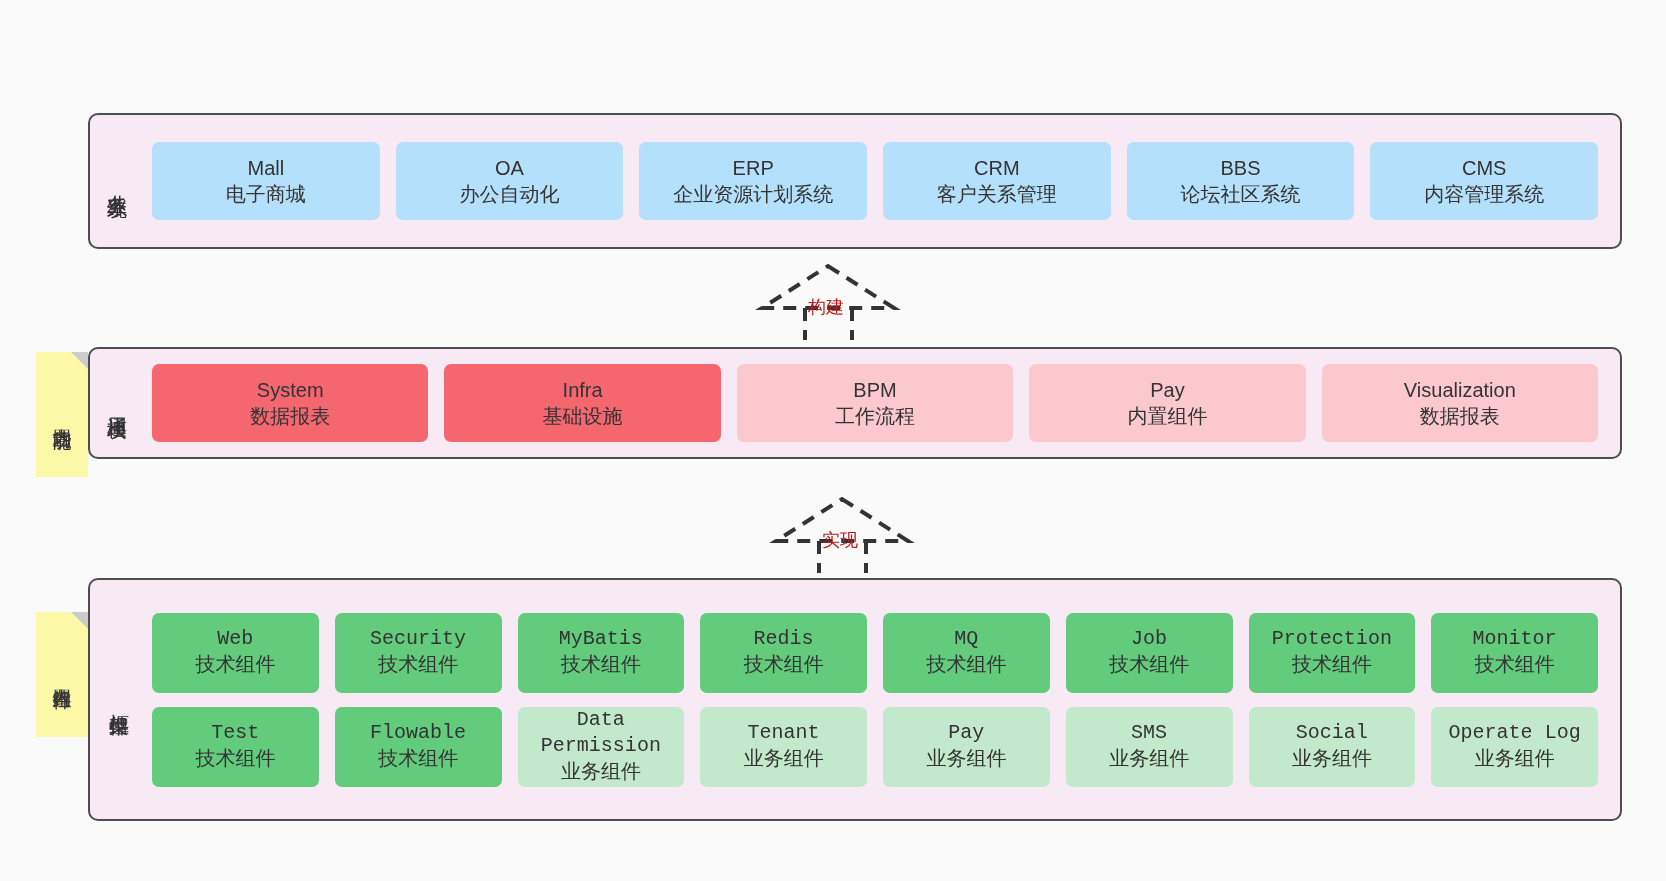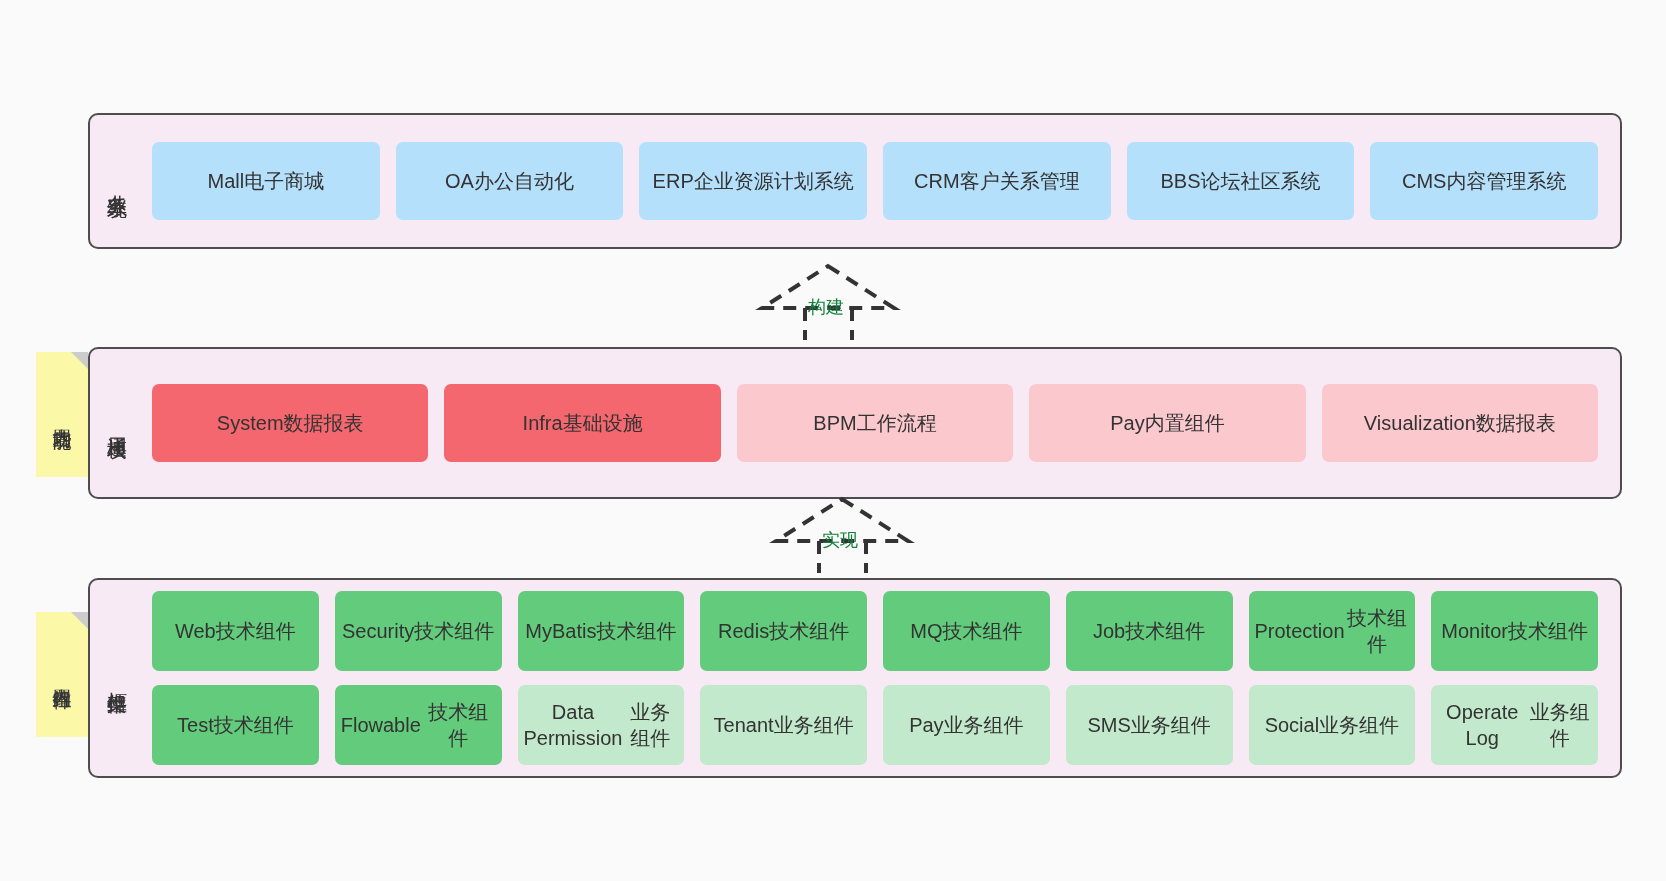--- a/index.html
+++ b/index.html
@@ -63,20 +63,21 @@
     align-items: stretch;
     gap: 0;
   }
 
   
   .box {
     flex: 1 1 0;
     margin: 0 8px;
     border-radius: 7px;
     display: flex;
+    flex-direction: column;
     align-items: center;
     justify-content: center;
     text-align: center;
     box-sizing: border-box;
     padding: 4px 6px;
   }
   .box .t1 {
     font-size: 20px;
     line-height: 1.32;
     white-space: pre-line;
@@ -120,21 +121,21 @@
   }
 
   
   .arrow {
     position: absolute;
   }
   .arrow svg { display: block; overflow: visible; }
   .arrow-label {
     position: absolute;
     font-size: 18px;
-    color: #15803d;
+    color: #b91c1c;
     background: transparent;
     white-space: nowrap;
   }
 </style>
 </head>
 <body>
 
 <div class="canvas">
 
   <div class="layer" id="layer-business" style="left:88px; top:113px; width:1534px; height:136px;">
@@ -177,21 +178,21 @@
       <path d="M 47 46 L 47 78 M 94 46 L 94 78" fill="none" stroke="#333333" stroke-width="4" stroke-dasharray="13 9"></path>
     </svg>
     <div class="arrow-label" style="left:50px; top:33px;">构建</div>
   </div>
 
   <div class="sticky" style="left:36px; top:352px; width:52px; height:125px;">
     <span class="fold"></span>
     <span>内置功能</span>
   </div>
 
-  <div class="layer" id="layer-common" style="left:88px; top:347px; width:1534px; height:152px;">
+  <div class="layer" id="layer-common" style="left:88px; top:347px; width:1534px; height:112px;">
     <div class="layer-title">通用模块</div>
     <div class="layer-body">
       <div class="row" style="height:78px;">
         <div class="box red">
           <div class="t1">System</div>
           <div class="t2">数据报表</div>
         </div>
         <div class="box red">
           <div class="t1">Infra</div>
           <div class="t2">基础设施</div>
@@ -218,21 +219,21 @@
       <path d="M 47 46 L 47 78 M 94 46 L 94 78" fill="none" stroke="#333333" stroke-width="4" stroke-dasharray="13 9"></path>
     </svg>
     <div class="arrow-label" style="left:50px; top:33px;">实现</div>
   </div>
 
   <div class="sticky" style="left:36px; top:612px; width:52px; height:125px;">
     <span class="fold"></span>
     <span>内置组件</span>
   </div>
 
-  <div class="layer" id="layer-framework" style="left:88px; top:578px; width:1534px; height:200px;">
+  <div class="layer" id="layer-framework" style="left:88px; top:578px; width:1534px; height:243px;font-family:Liberation Mono, monospace;">
     <div class="layer-title">框架组件</div>
     <div class="layer-body">
 
       <div class="row" style="height:80px;">
         <div class="box green">
           <div class="t1">Web</div>
           <div class="t2">技术组件</div>
         </div>
         <div class="box green">
           <div class="t1">Security</div>

